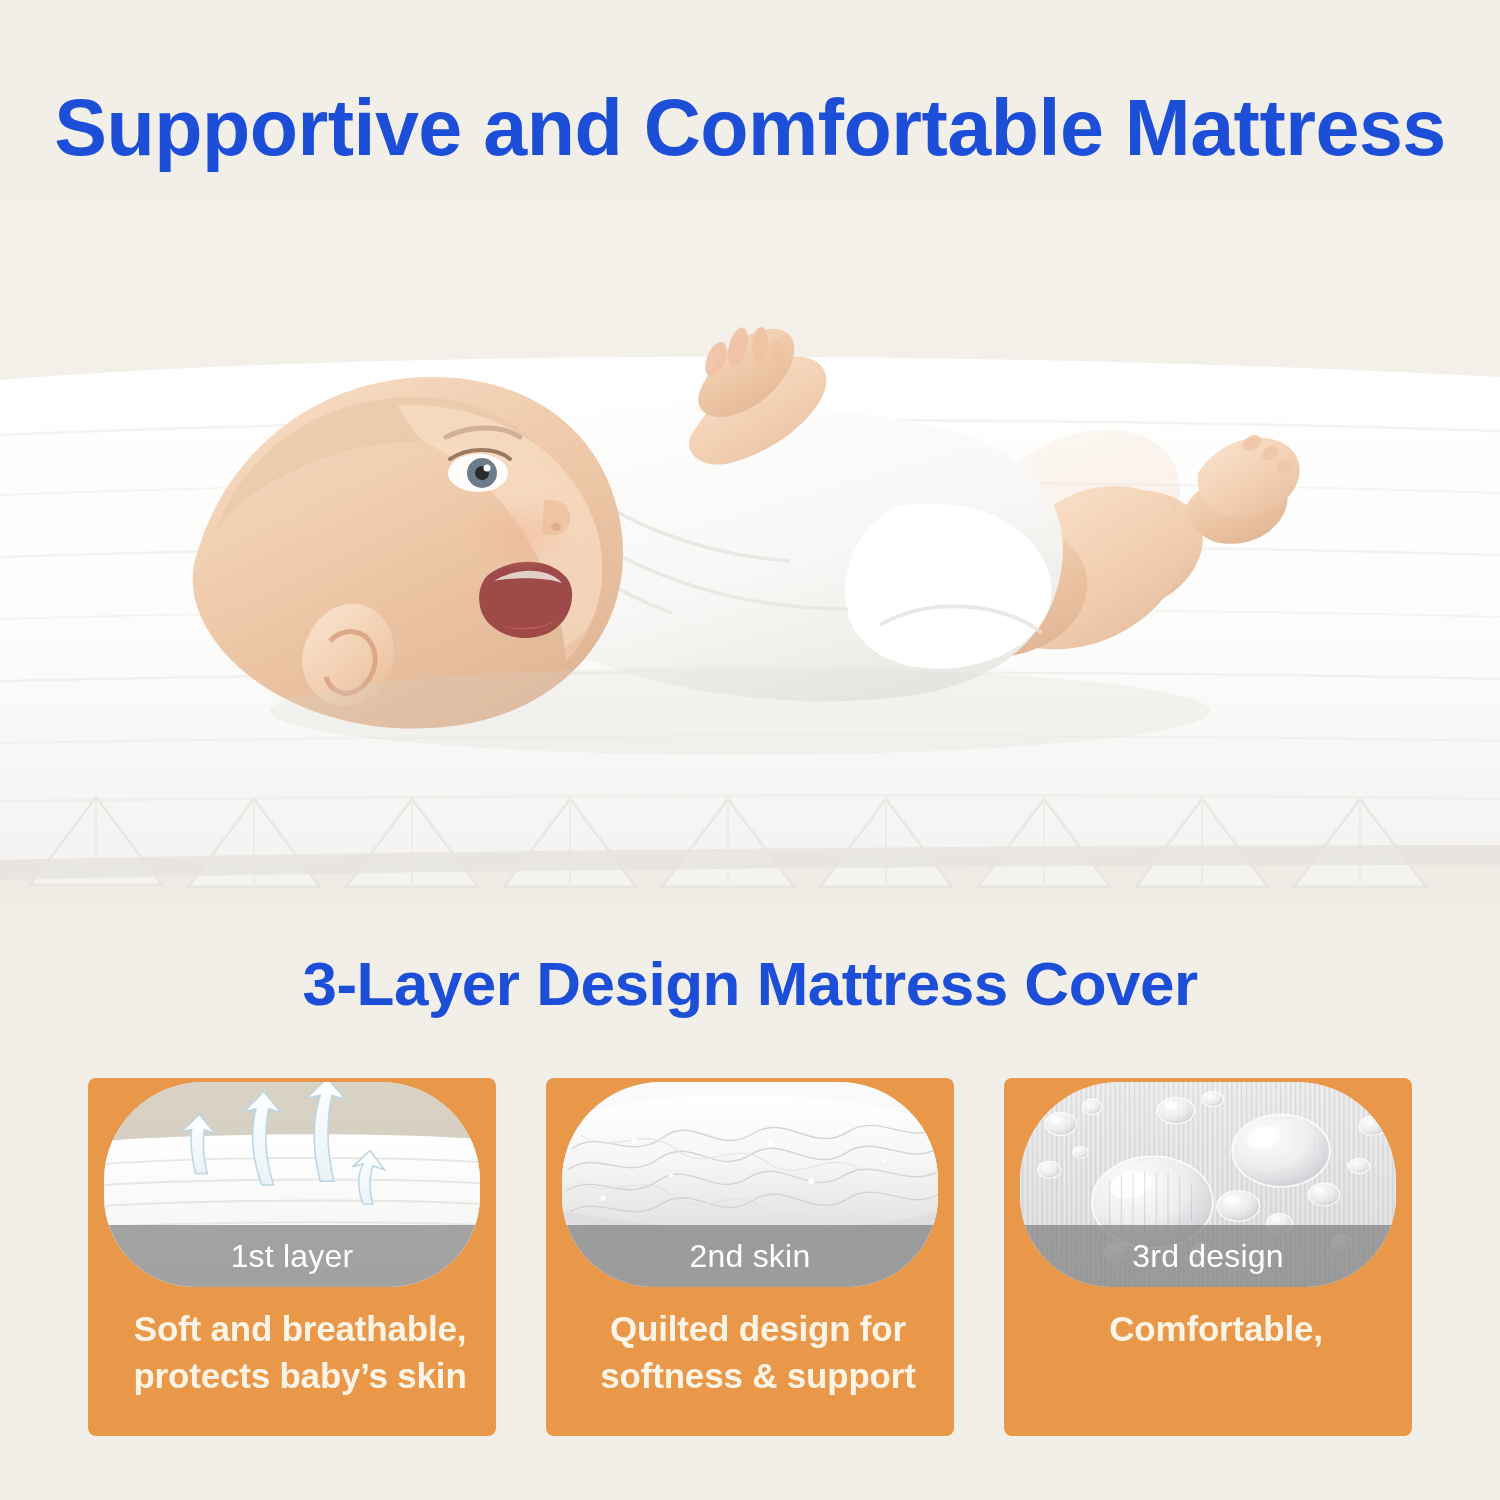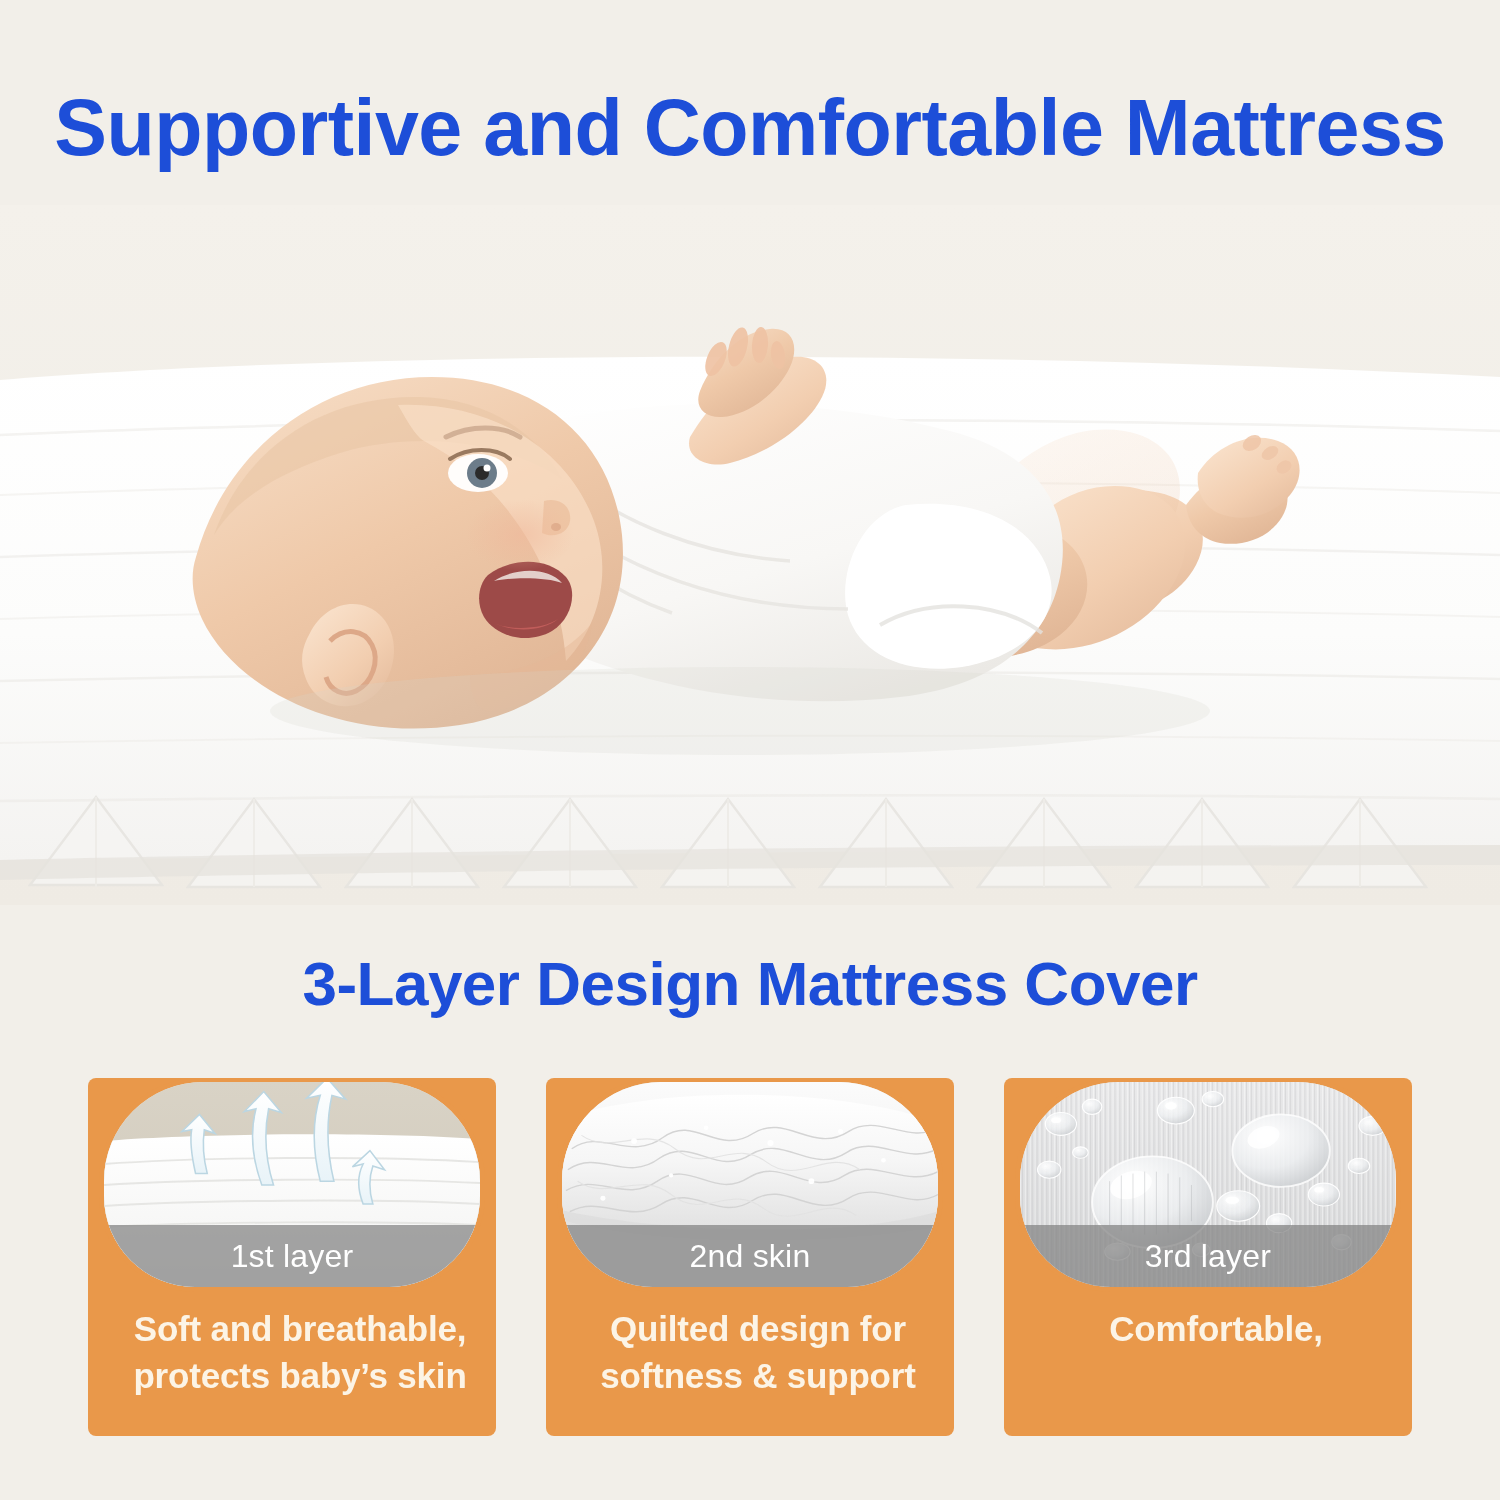--- a/index.html
+++ b/index.html
@@ -443,21 +443,21 @@
           <ellipse cx="186" cy="176" rx="9" ry="7"></ellipse>
         </g>
         <g fill="#FFFFFF" opacity="0.9">
           <ellipse cx="37" cy="40" rx="5" ry="3"></ellipse>
           <ellipse cx="155" cy="25" rx="6" ry="4"></ellipse>
           <ellipse cx="218" cy="124" rx="7" ry="4"></ellipse>
           <ellipse cx="307" cy="113" rx="5" ry="3"></ellipse>
         </g>
       </svg>
       <div class="layer-band">
-        <span>3rd layer</span>
+        <span>3rd design</span>
       </div>
     </div>
     <div class="card-caption">
       <span>Comfortable,</span>
     </div>
   </div>
 
 </div>
 
 </body></html>

